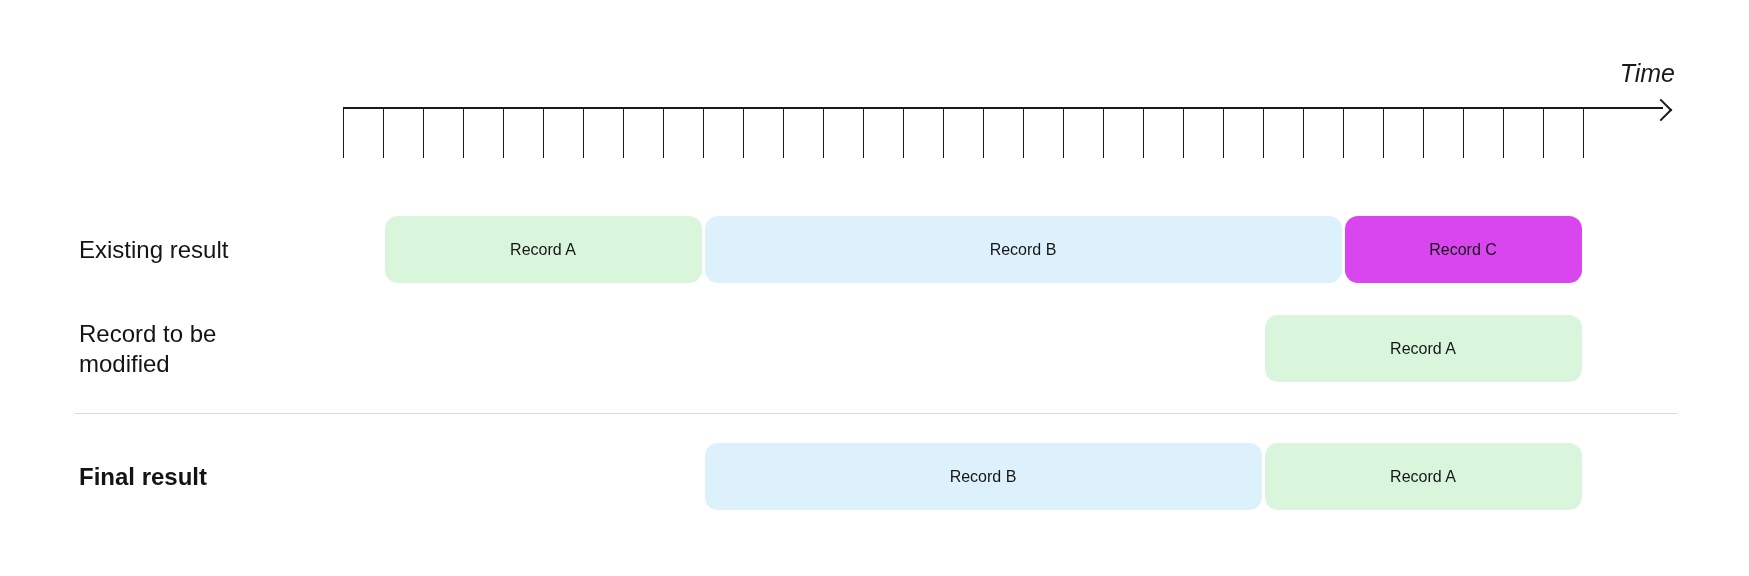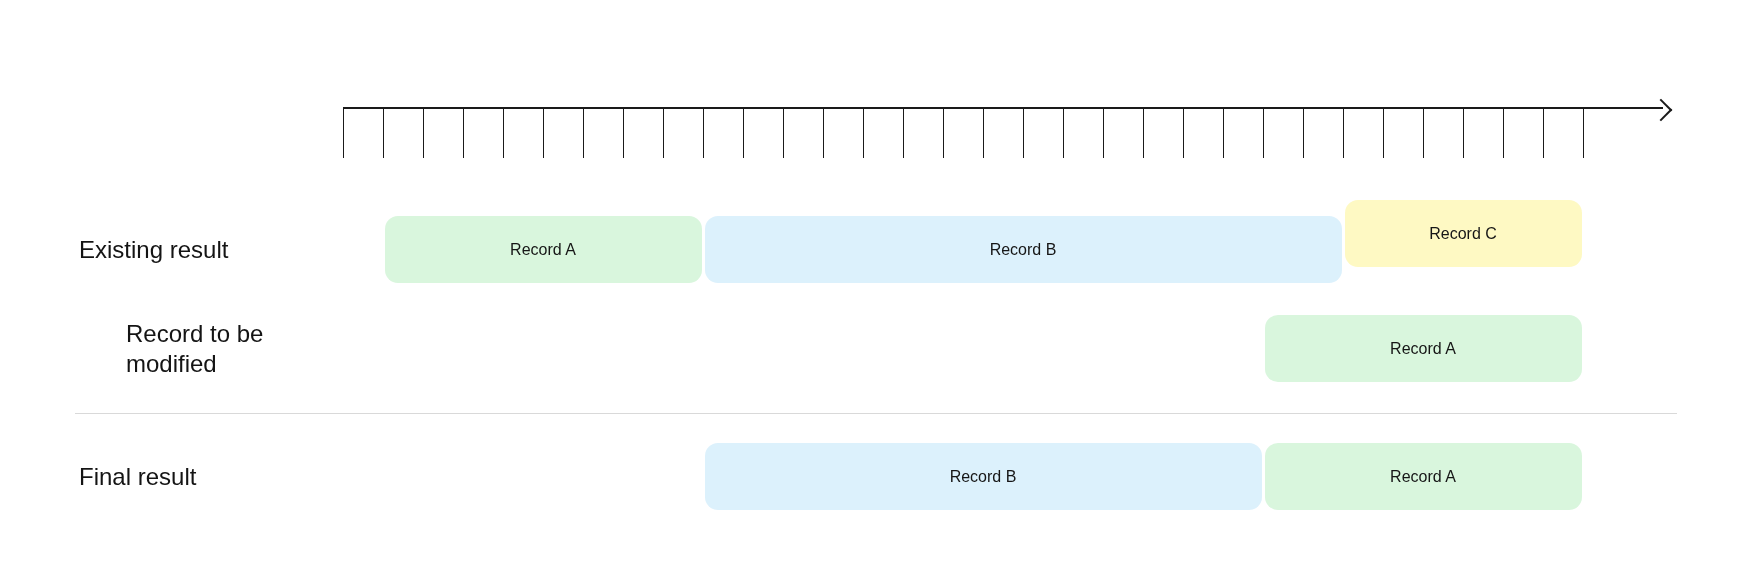--- a/index.html
+++ b/index.html
@@ -59,21 +59,21 @@
     left: 79px;
     width: 215px;
     height: 67px;
     display: flex;
     align-items: center;
     font-size: 24px;
     line-height: 30px;
     font-weight: 400;
     color: #141414;
   }
-  .row-label.bold { font-weight: 400; }
+  .row-label.bold { font-weight: 700; }
   .record-block {
     position: absolute;
     height: 67px;
     border-radius: 13px;
     display: flex;
     align-items: center;
     justify-content: center;
     font-size: 16px;
     color: #161616;
     box-sizing: border-box;
@@ -84,20 +84,21 @@
     left: 75px;
     width: 1602px;
     height: 0;
     border-top: 1.5px solid #d9d9d9;
   }
 </style>
 </head>
 <body>
 
 <div id="canvas">
+  <div class="time-label">Time</div>
   <div class="axis-line"></div>
   <div class="axis-arrow"></div>
   <div id="ticks">
       <div class="tick" style="left: 343px;"></div>
       <div class="tick" style="left: 383px;"></div>
       <div class="tick" style="left: 423px;"></div>
       <div class="tick" style="left: 463px;"></div>
       <div class="tick" style="left: 503px;"></div>
       <div class="tick" style="left: 543px;"></div>
       <div class="tick" style="left: 583px;"></div>
@@ -124,21 +125,21 @@
       <div class="tick" style="left: 1423px;"></div>
       <div class="tick" style="left: 1463px;"></div>
       <div class="tick" style="left: 1503px;"></div>
       <div class="tick" style="left: 1543px;"></div>
       <div class="tick" style="left: 1583px;"></div>
     </div>
   <div id="rows">
       <div class="row-label" style="top: 216px;">Existing result</div>
       <div class="record-block" style="top: 216px; left: 384.5px; width: 317px; height: 67px; background: rgb(217, 246, 221);">Record A</div>
       <div class="record-block" style="top: 216px; left: 704.5px; width: 637px; height: 67px; background: rgb(220, 241, 252);">Record B</div>
-      <div class="record-block" style="top: 200px; left: 1344.5px; width: 237px; height: 67px; background: #fef9c3;">Record C</div>
-      <div class="row-label" style="top: 315px; margin-left: 47px;">Record to be modified</div>
+      <div class="record-block" style="top: 216px; left: 1344.5px; width: 237px; height: 67px; background: #d946ef;">Record C</div>
+      <div class="row-label" style="top: 315px;">Record to be modified</div>
       <div class="record-block" style="top: 315px; left: 1264.5px; width: 317px; height: 67px; background: rgb(217, 246, 221);">Record A</div>
       <div class="row-label bold" style="top: 443px;">Final result</div>
       <div class="record-block" style="top: 443px; left: 704.5px; width: 557px; height: 67px; background: rgb(220, 241, 252);">Record B</div>
       <div class="record-block" style="top: 443px; left: 1264.5px; width: 317px; height: 67px; background: rgb(217, 246, 221);">Record A</div>
     </div>
   <div class="divider"></div>
 </div>
 
 </body></html>

